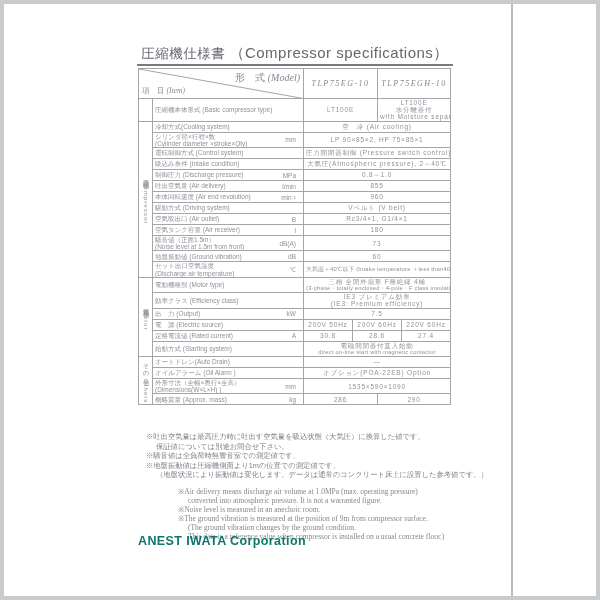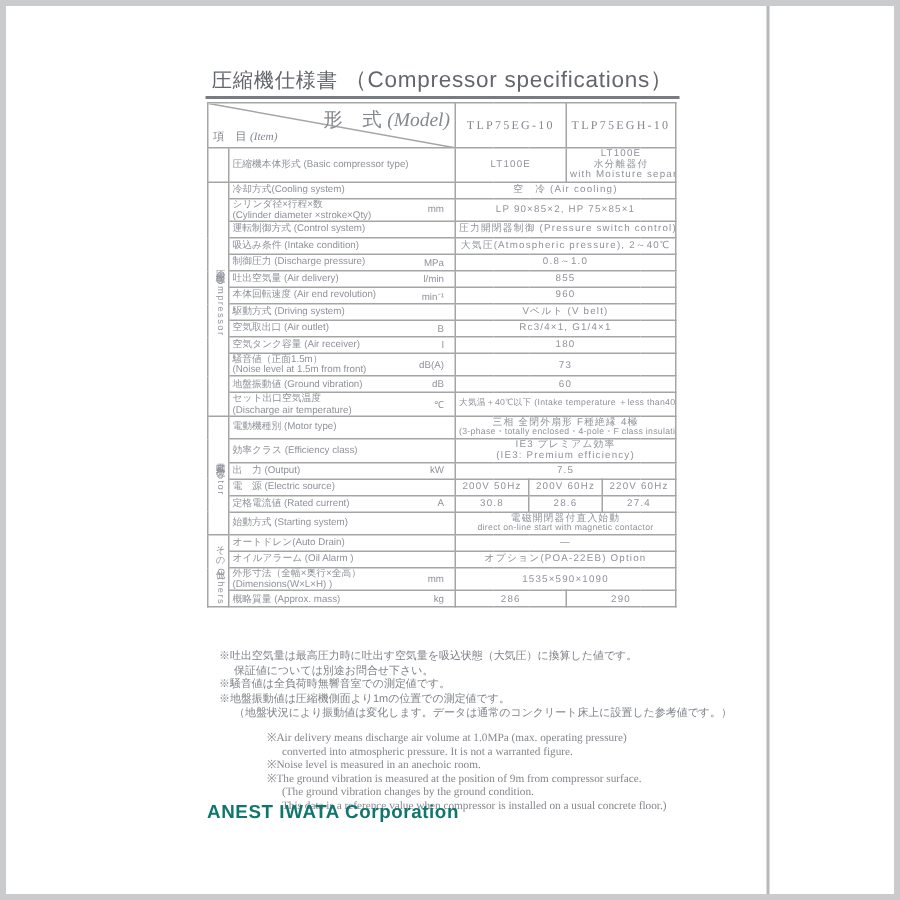--- a/index.html
+++ b/index.html
@@ -25,25 +25,25 @@
   .lbltxt{line-height:7.2px;white-space:nowrap;}
   .lbltxt div{white-space:nowrap;}
   .unit{white-space:nowrap;padding-right:5px;color:#8e929a;}
   td.val{text-align:center;letter-spacing:0.8px;}
   td.val div{white-space:nowrap;line-height:7.2px;}
   td.val div.s{font-size:5.8px;letter-spacing:0.2px;}
   
   tr.hdr{height:30px;}
   td.diag{position:relative;padding:0;}
   td.diag svg{position:absolute;left:0;top:0;}
-  .model-lab{position:absolute;right:3px;top:2px;font-size:13px;white-space:nowrap;color:#84888f;}
+  .model-lab{position:absolute;right:3px;top:2px;font-size:10px;white-space:nowrap;color:#84888f;}
   .model-lab .en{font-style:italic;font-family:"Liberation Serif",serif;}
   .item-lab{position:absolute;left:3px;bottom:2px;font-size:7.5px;white-space:nowrap;color:#84888f;}
   .item-lab .en{font-style:italic;font-family:"Liberation Serif",serif;}
-  th.model{font-family:"Liberation Serif",serif;font-size:8px;
+  th.model{font-family:"Liberation Serif",serif;font-style:italic;font-size:8px;
            letter-spacing:1.5px;color:#83878e;white-space:nowrap;}
   
   .notes-jp{position:absolute;left:146px;top:432px;font-size:7.3px;color:#7e8288;line-height:9.5px;}
   .notes-jp div{white-space:nowrap;}
   .notes-en{position:absolute;left:146px;top:487px;font-family:"Liberation Serif",serif;
             font-size:7.5px;color:#84878c;line-height:9px;}
   .notes-en div{white-space:nowrap;margin-left:32px;}
   .indent{padding-left:10px;}
   .company{position:absolute;left:138px;top:534px;width:312px;text-align:left;
            font-size:12.5px;font-weight:bold;color:#0f766e;letter-spacing:0.4px;white-space:nowrap;}

